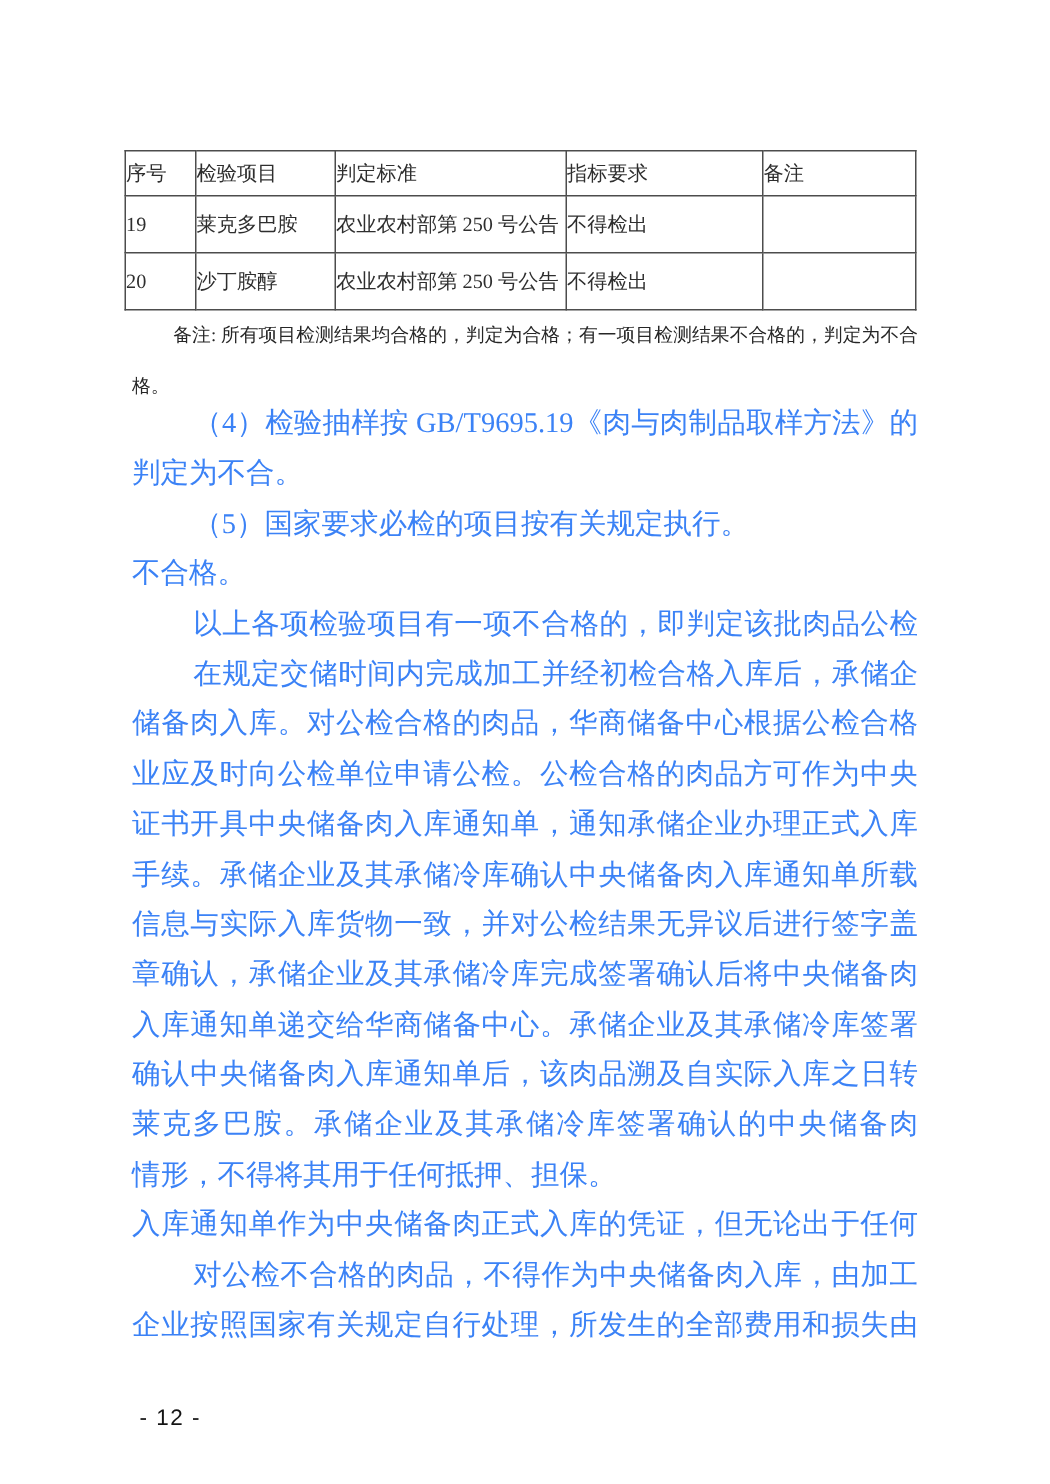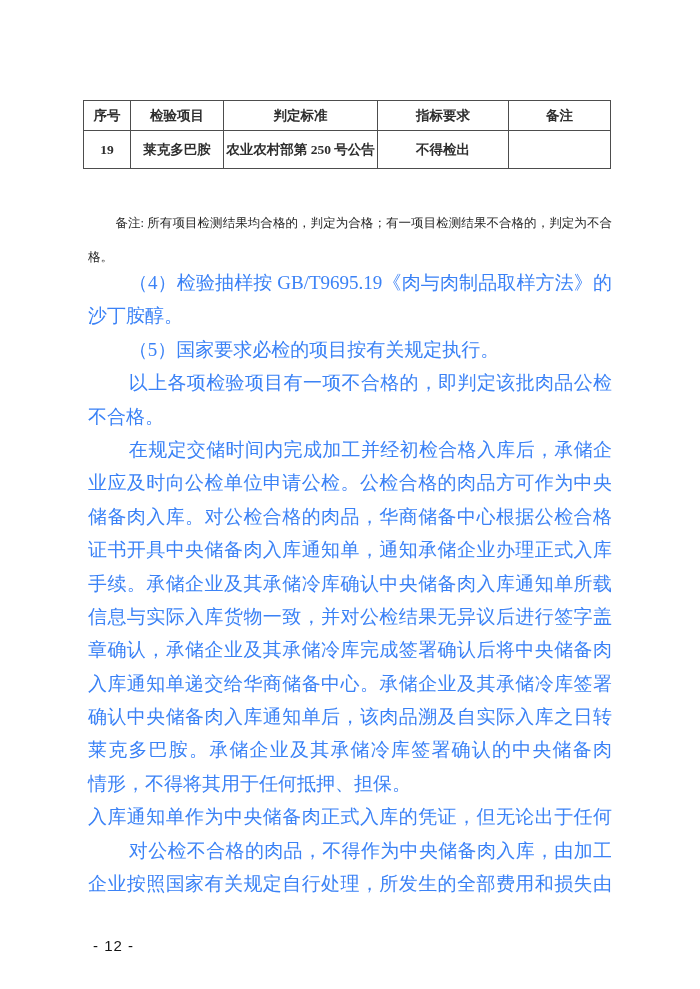--- a/index.html
+++ b/index.html
@@ -15,22 +15,22 @@
 
   
   table.insp {
     position: absolute; left: 83px; top: 100px;
     width: 527px;
     border-collapse: collapse; table-layout: fixed;
     font-size: 13.5px; color: #2e2e2e;
   }
   table.insp th, table.insp td {
     border: 1px solid #4d4d4d;
-    text-align: center; vertical-align: middle;
-    padding: 0; font-weight: bold;
+    text-align: left; vertical-align: middle;
+    padding: 0; font-weight: normal;
     overflow: hidden; white-space: nowrap;
   }
   table.insp thead tr { height: 30px; }
   table.insp tbody tr { height: 38px; }
 
   
   .note {
     position: absolute; left: 88px; top: 206px; width: 524px;
     font-size: 12.5px; line-height: 34px; color: #262626;
   }
@@ -80,37 +80,44 @@
       </tr>
     </thead>
     <tbody>
       <tr>
         <td>19</td>
         <td>莱克多巴胺</td>
         <td>农业农村部第 250 号公告</td>
         <td>不得检出</td>
         <td></td>
       </tr>
+      <tr>
+        <td>20</td>
+        <td>沙丁胺醇</td>
+        <td>农业农村部第 250 号公告</td>
+        <td>不得检出</td>
+        <td></td>
+      </tr>
     </tbody>
   </table>
 
   <div class="note">
     <div class="note-line first justify">备注: 所有项目检测结果均合格的，判定为合格；有一项目检测结果不合格的，判定为不合</div>
     <div class="note-line">格。</div>
   </div>
 
   <div class="bodytext">
     <div class="bline indent justify">（4）检验抽样按 GB/T9695.19《肉与肉制品取样方法》的</div>
-    <div class="bline">沙丁胺醇。</div>
+    <div class="bline">判定为不合。</div>
     <div class="bline indent">（5）国家要求必检的项目按有关规定执行。</div>
+    <div class="bline">不合格。</div>
     <div class="bline indent justify">以上各项检验项目有一项不合格的，即判定该批肉品公检</div>
-    <div class="bline">不合格。</div>
     <div class="bline indent justify">在规定交储时间内完成加工并经初检合格入库后，承储企</div>
+    <div class="bline justify">储备肉入库。对公检合格的肉品，华商储备中心根据公检合格</div>
     <div class="bline justify">业应及时向公检单位申请公检。公检合格的肉品方可作为中央</div>
-    <div class="bline justify">储备肉入库。对公检合格的肉品，华商储备中心根据公检合格</div>
     <div class="bline justify">证书开具中央储备肉入库通知单，通知承储企业办理正式入库</div>
     <div class="bline justify">手续。承储企业及其承储冷库确认中央储备肉入库通知单所载</div>
     <div class="bline justify">信息与实际入库货物一致，并对公检结果无异议后进行签字盖</div>
     <div class="bline justify">章确认，承储企业及其承储冷库完成签署确认后将中央储备肉</div>
     <div class="bline justify">入库通知单递交给华商储备中心。承储企业及其承储冷库签署</div>
     <div class="bline justify">确认中央储备肉入库通知单后，该肉品溯及自实际入库之日转</div>
     <div class="bline justify">莱克多巴胺。承储企业及其承储冷库签署确认的中央储备肉</div>
     <div class="bline">情形，不得将其用于任何抵押、担保。</div>
     <div class="bline justify">入库通知单作为中央储备肉正式入库的凭证，但无论出于任何</div>
     <div class="bline indent justify">对公检不合格的肉品，不得作为中央储备肉入库，由加工</div>

